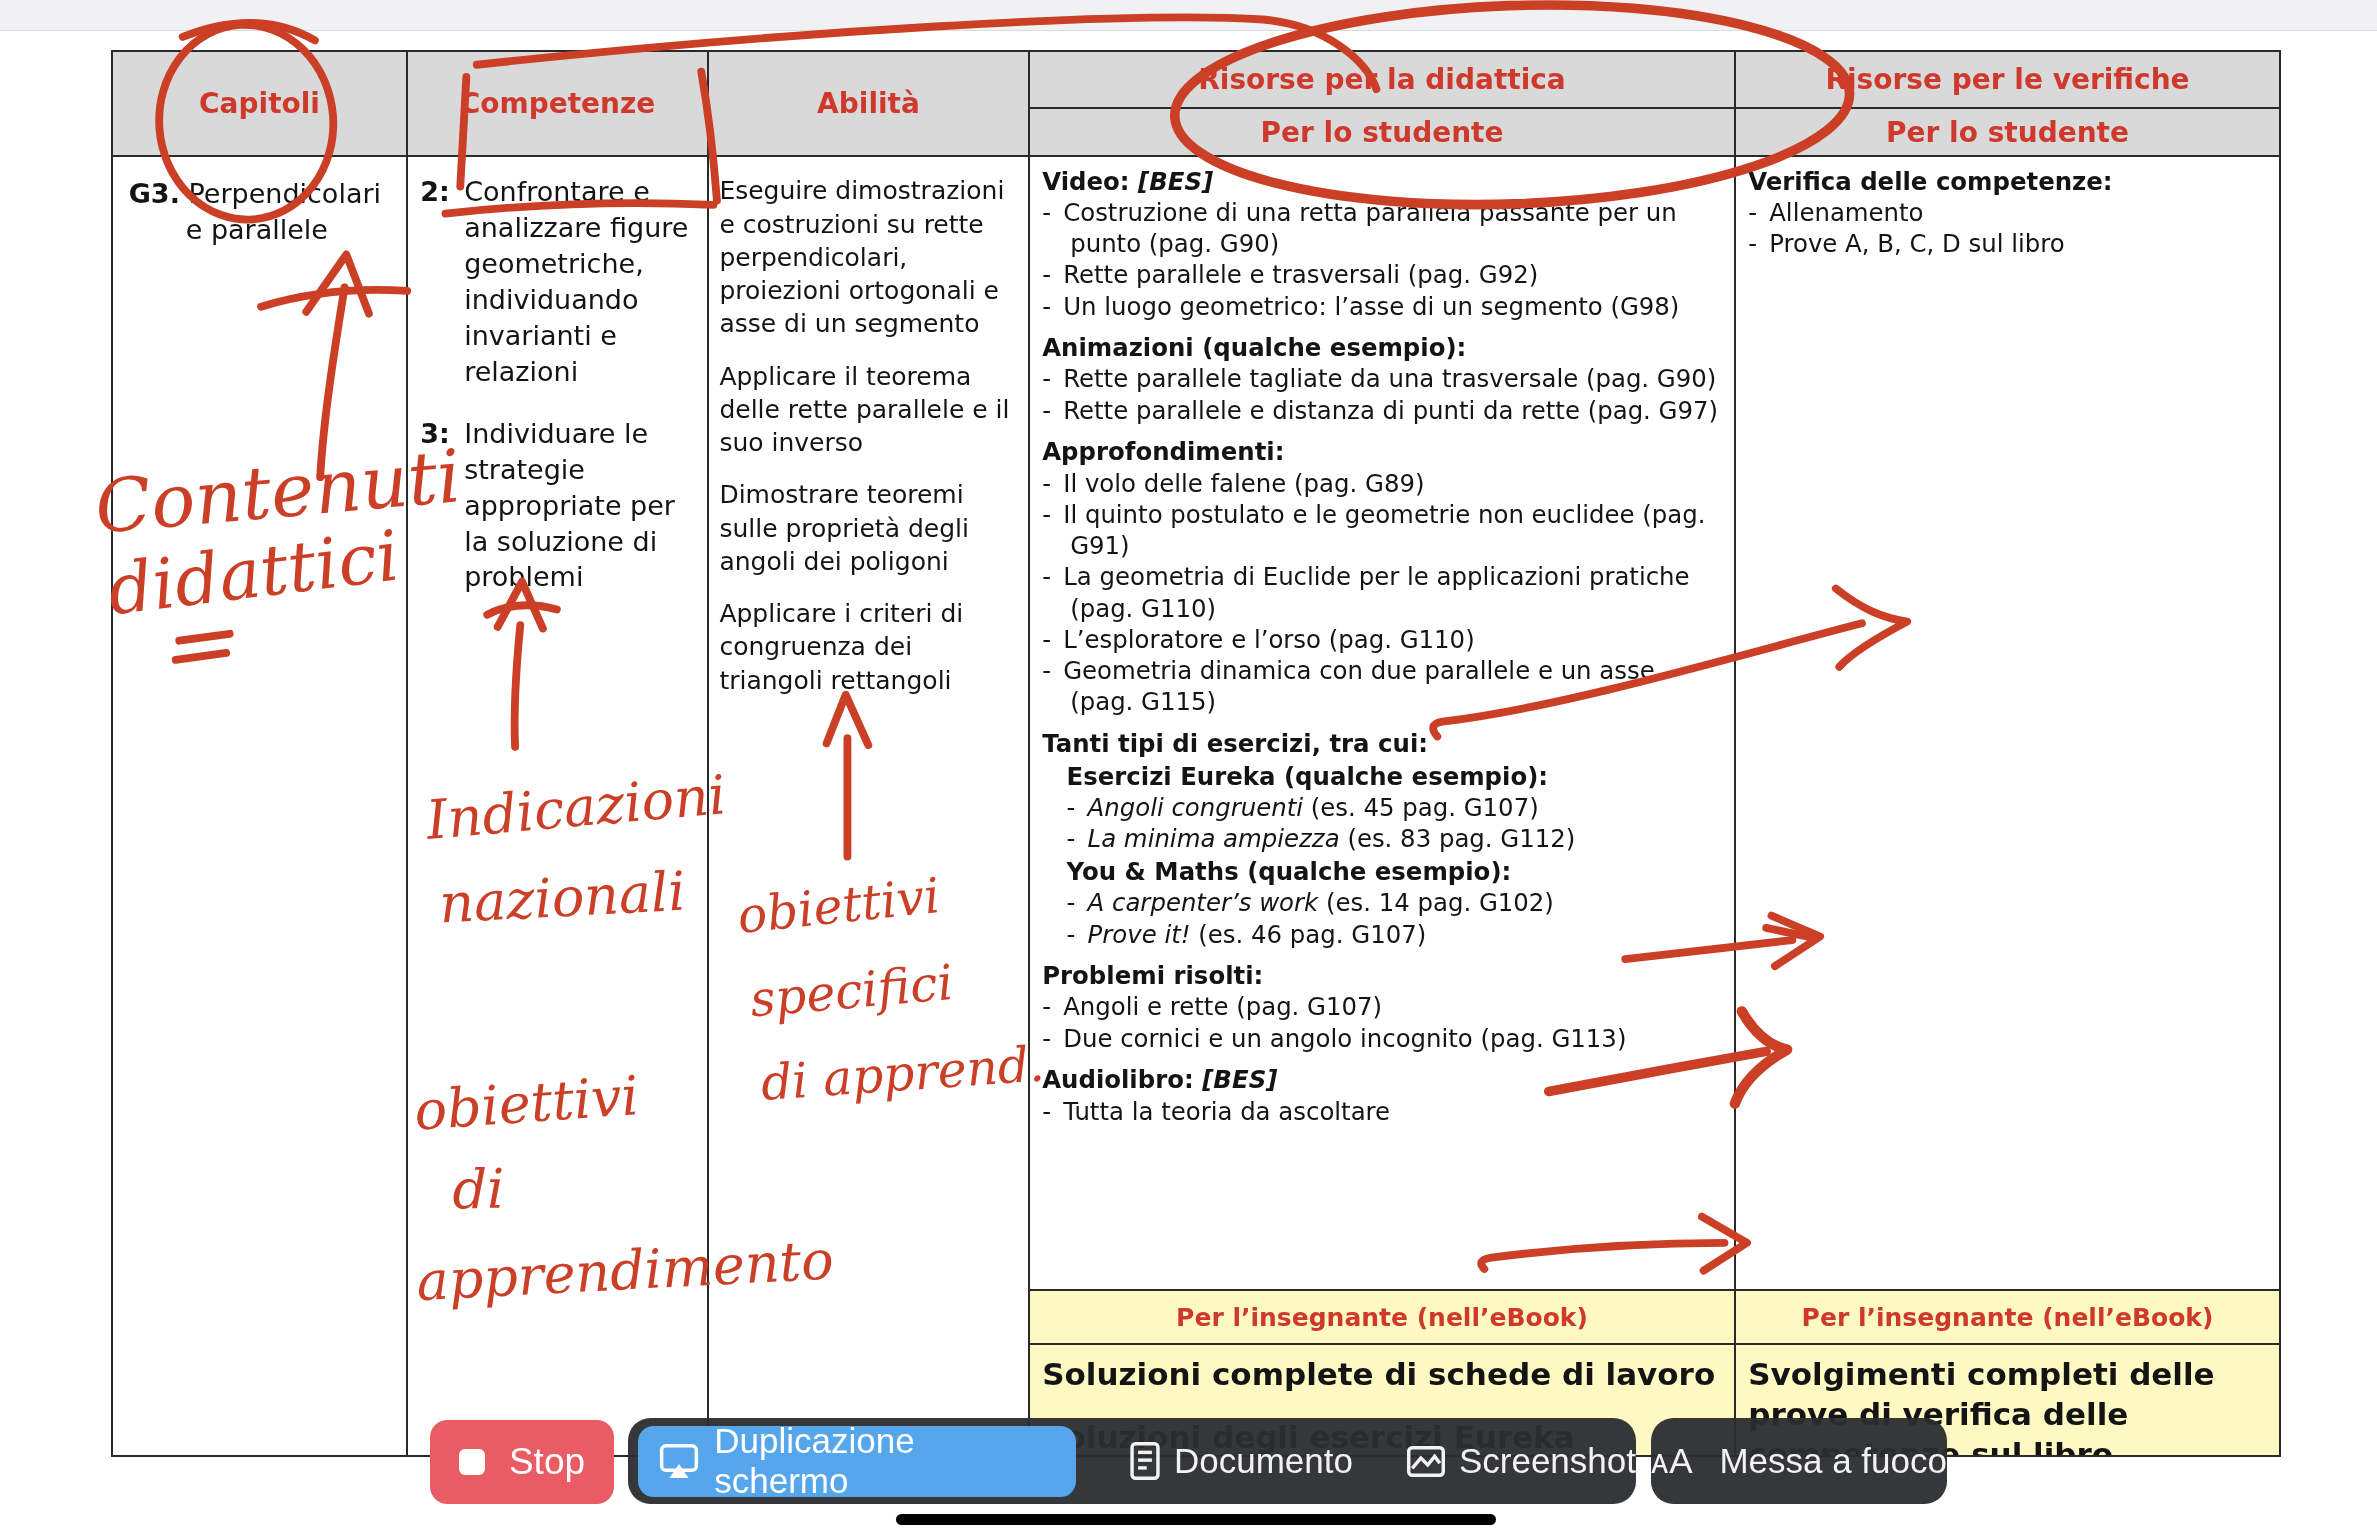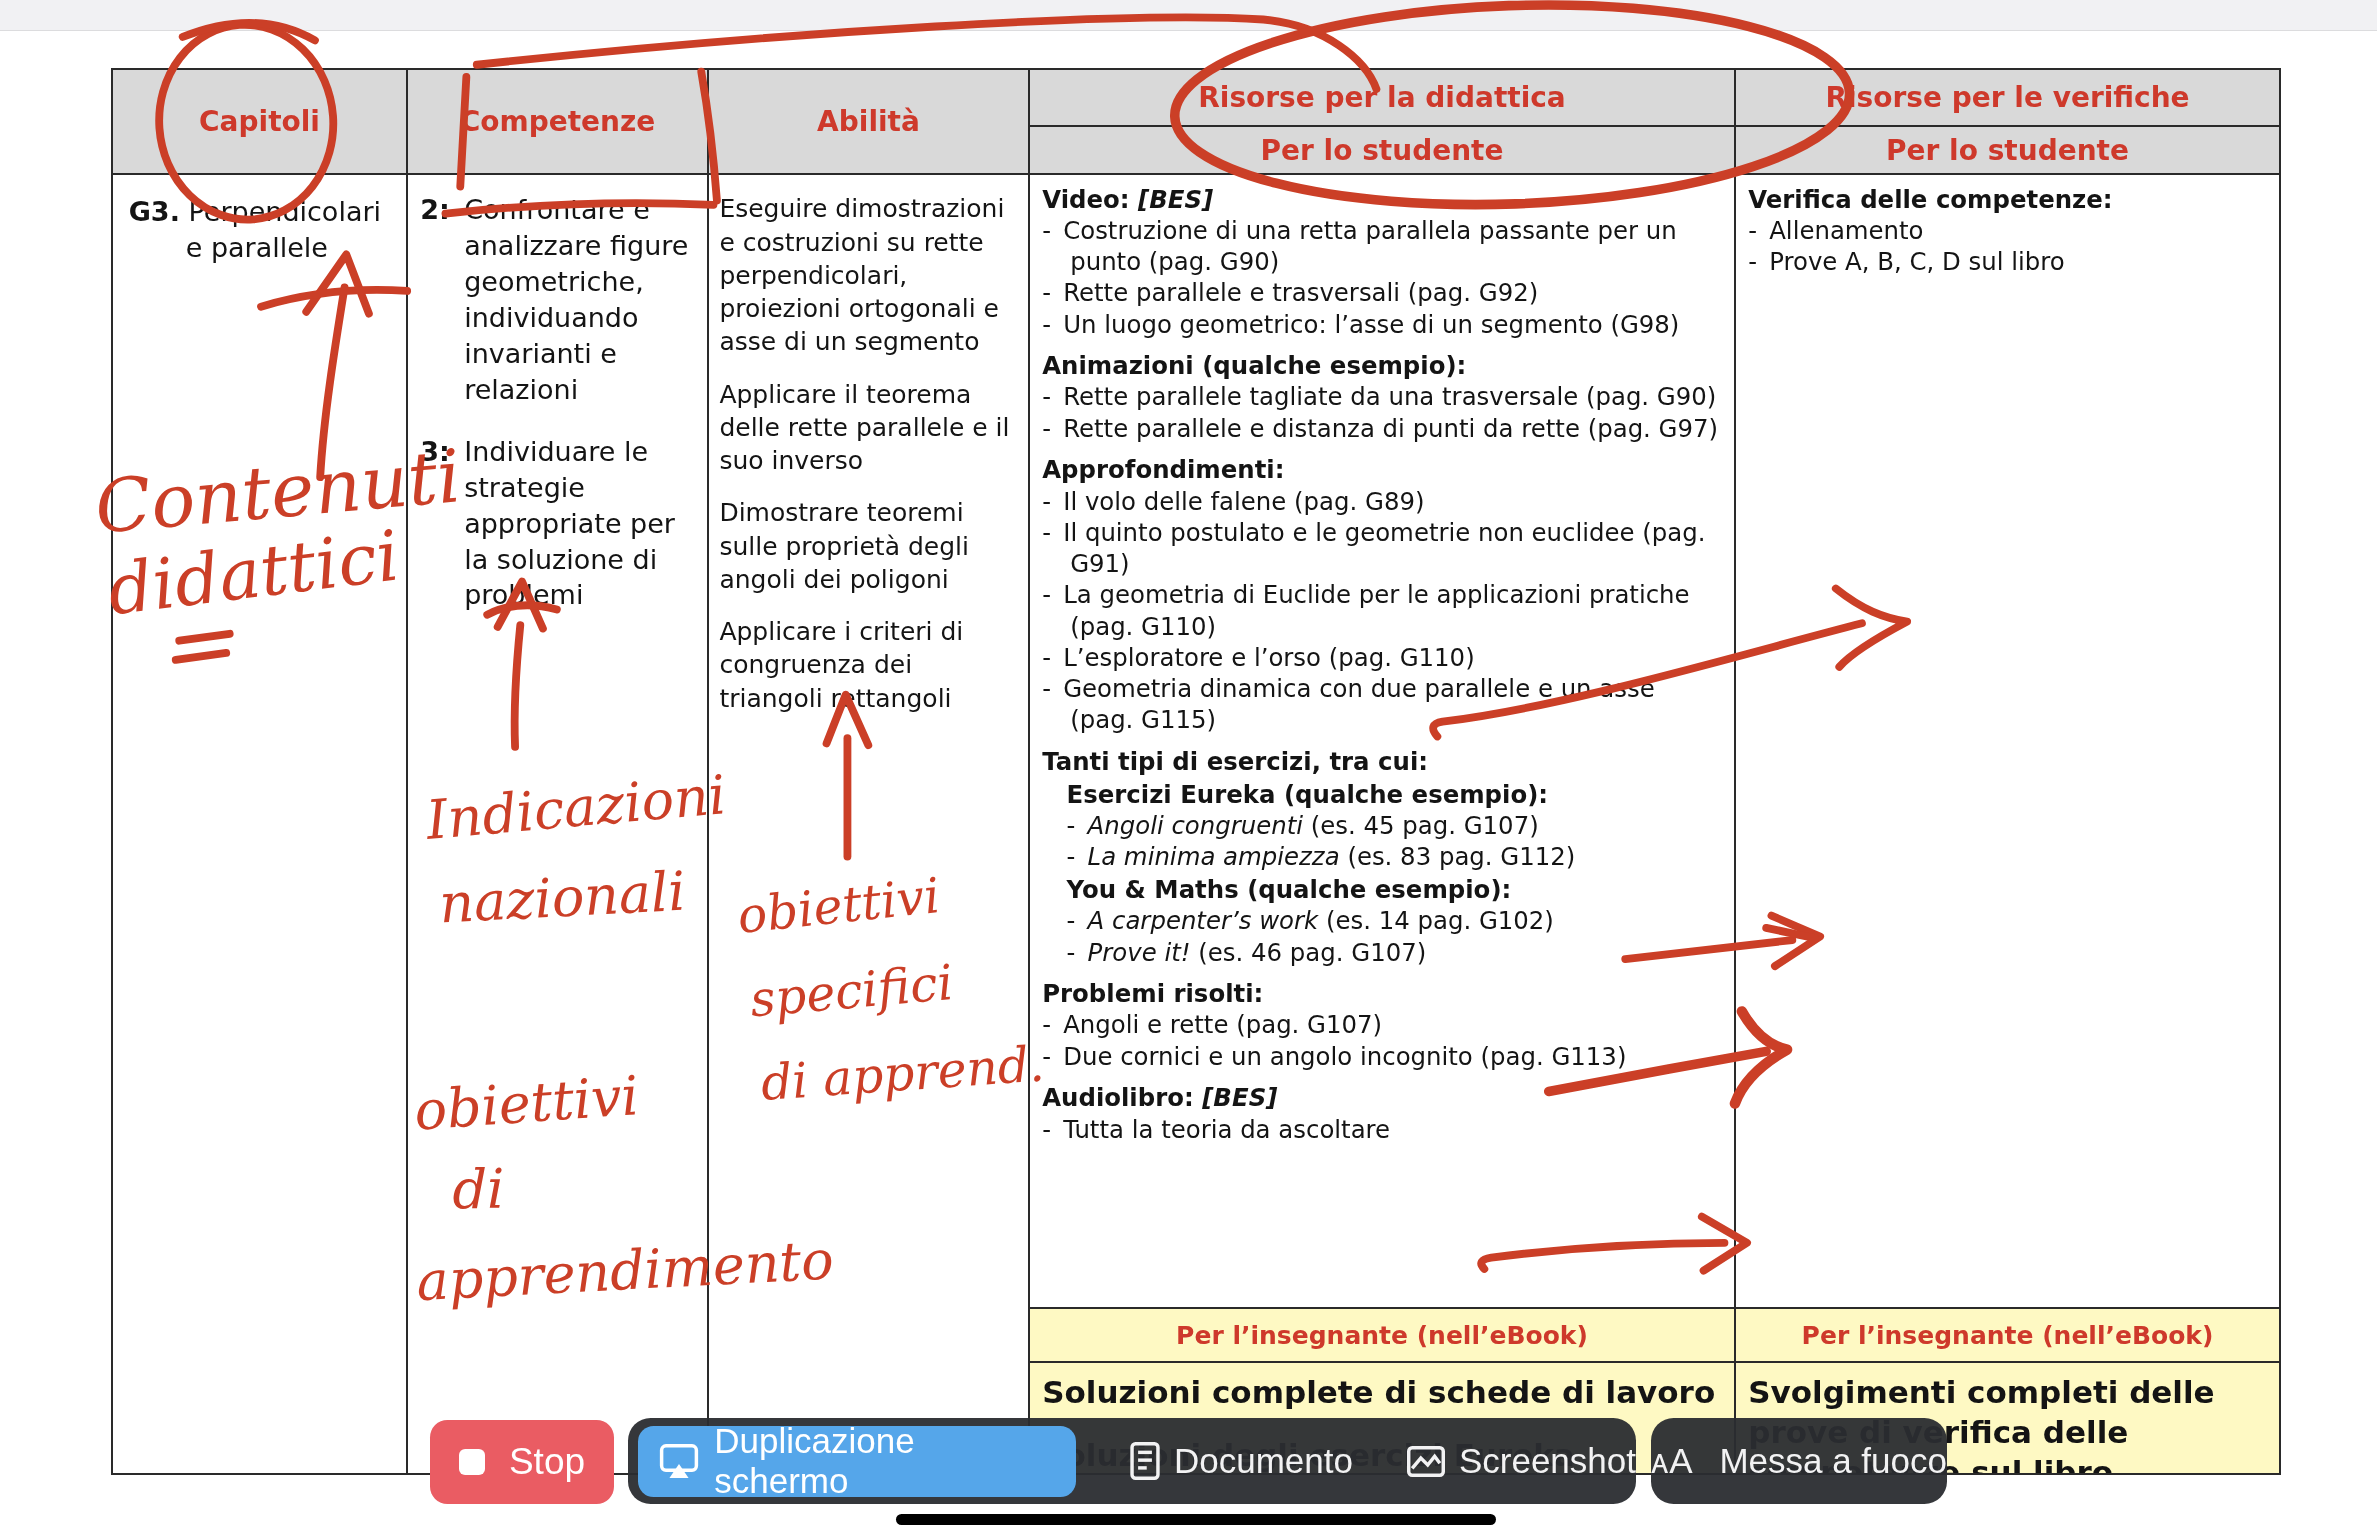--- a/index.html
+++ b/index.html
@@ -1,20 +1,20 @@
 <!DOCTYPE html>
 <html style="font-size:14px"><head>
 <meta charset="utf-8">
 <style>
   html,body{margin:0;padding:0;width:2377px;height:1539px;overflow:hidden;background:#ffffff;
     font-family:"DejaVu Sans",sans-serif;}
   .topstrip{position:absolute;left:0;top:0;width:2377px;height:30px;background:#f1f1f3;
     border-bottom:1.7px solid #dcdcde;}
   
-  .tbl{position:absolute;left:111px;top:68px;width:2170px;height:1407px;box-sizing:border-box;
+  .tbl{position:absolute;left:111px;top:50px;width:2170px;height:1407px;box-sizing:border-box;
     display:grid;grid-template-columns:295px 301px 321px 706px 1fr;
     grid-template-rows:57px 48px 1134px 54px 1fr;
     border:2.6px solid #2a2a2a;background:#fff;}
   .cell{box-sizing:border-box;border-right:2.6px solid #2a2a2a;border-bottom:2.6px solid #2a2a2a;
     overflow:hidden;color:#141414;}
   .lastcol{border-right:none!important}
   .lastrow{border-bottom:none!important}
   .hdr{background:#d9d9d9;color:#ce392b;font-weight:bold;font-size:28px;
     display:flex;align-items:center;justify-content:center;text-align:center;}
   .yellow{background:#fef9c3;}

